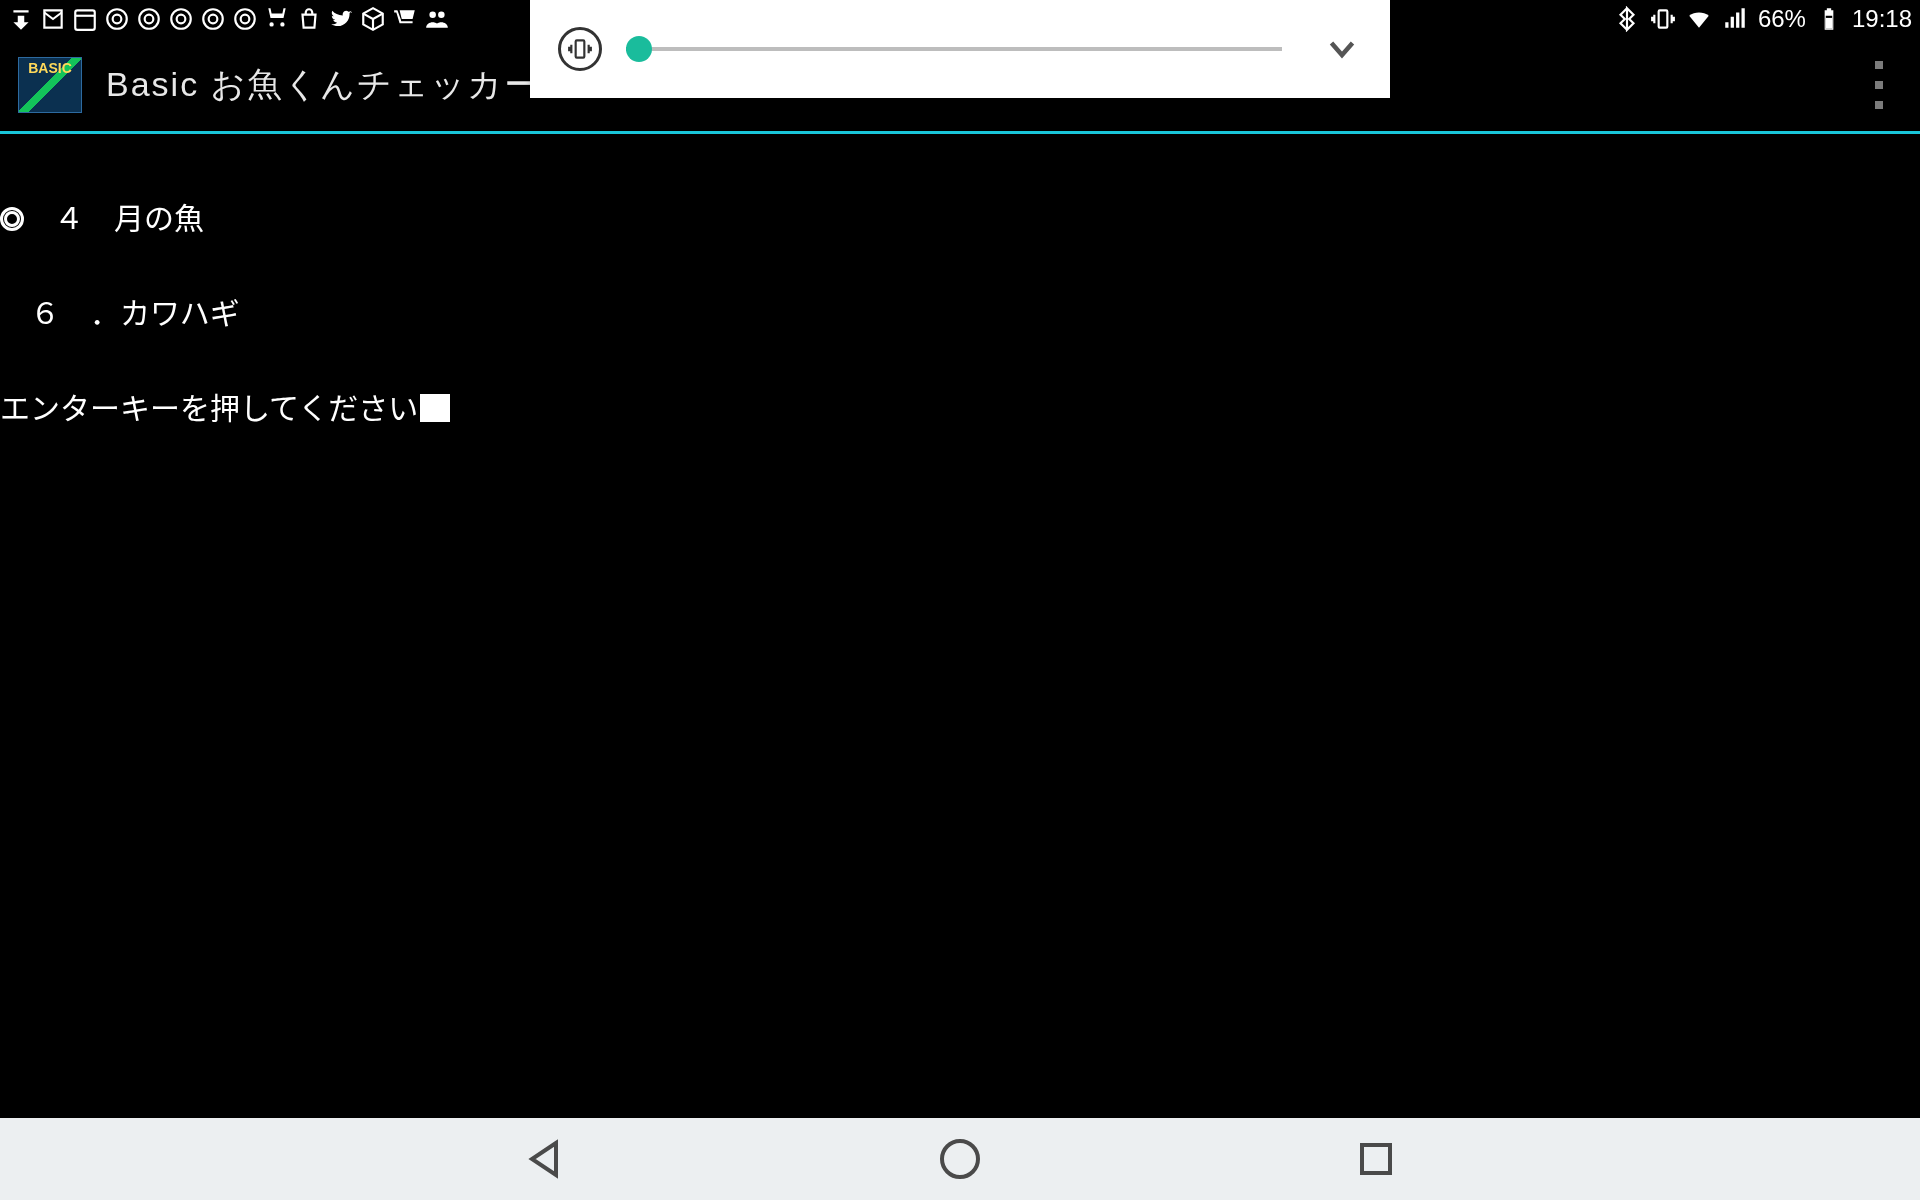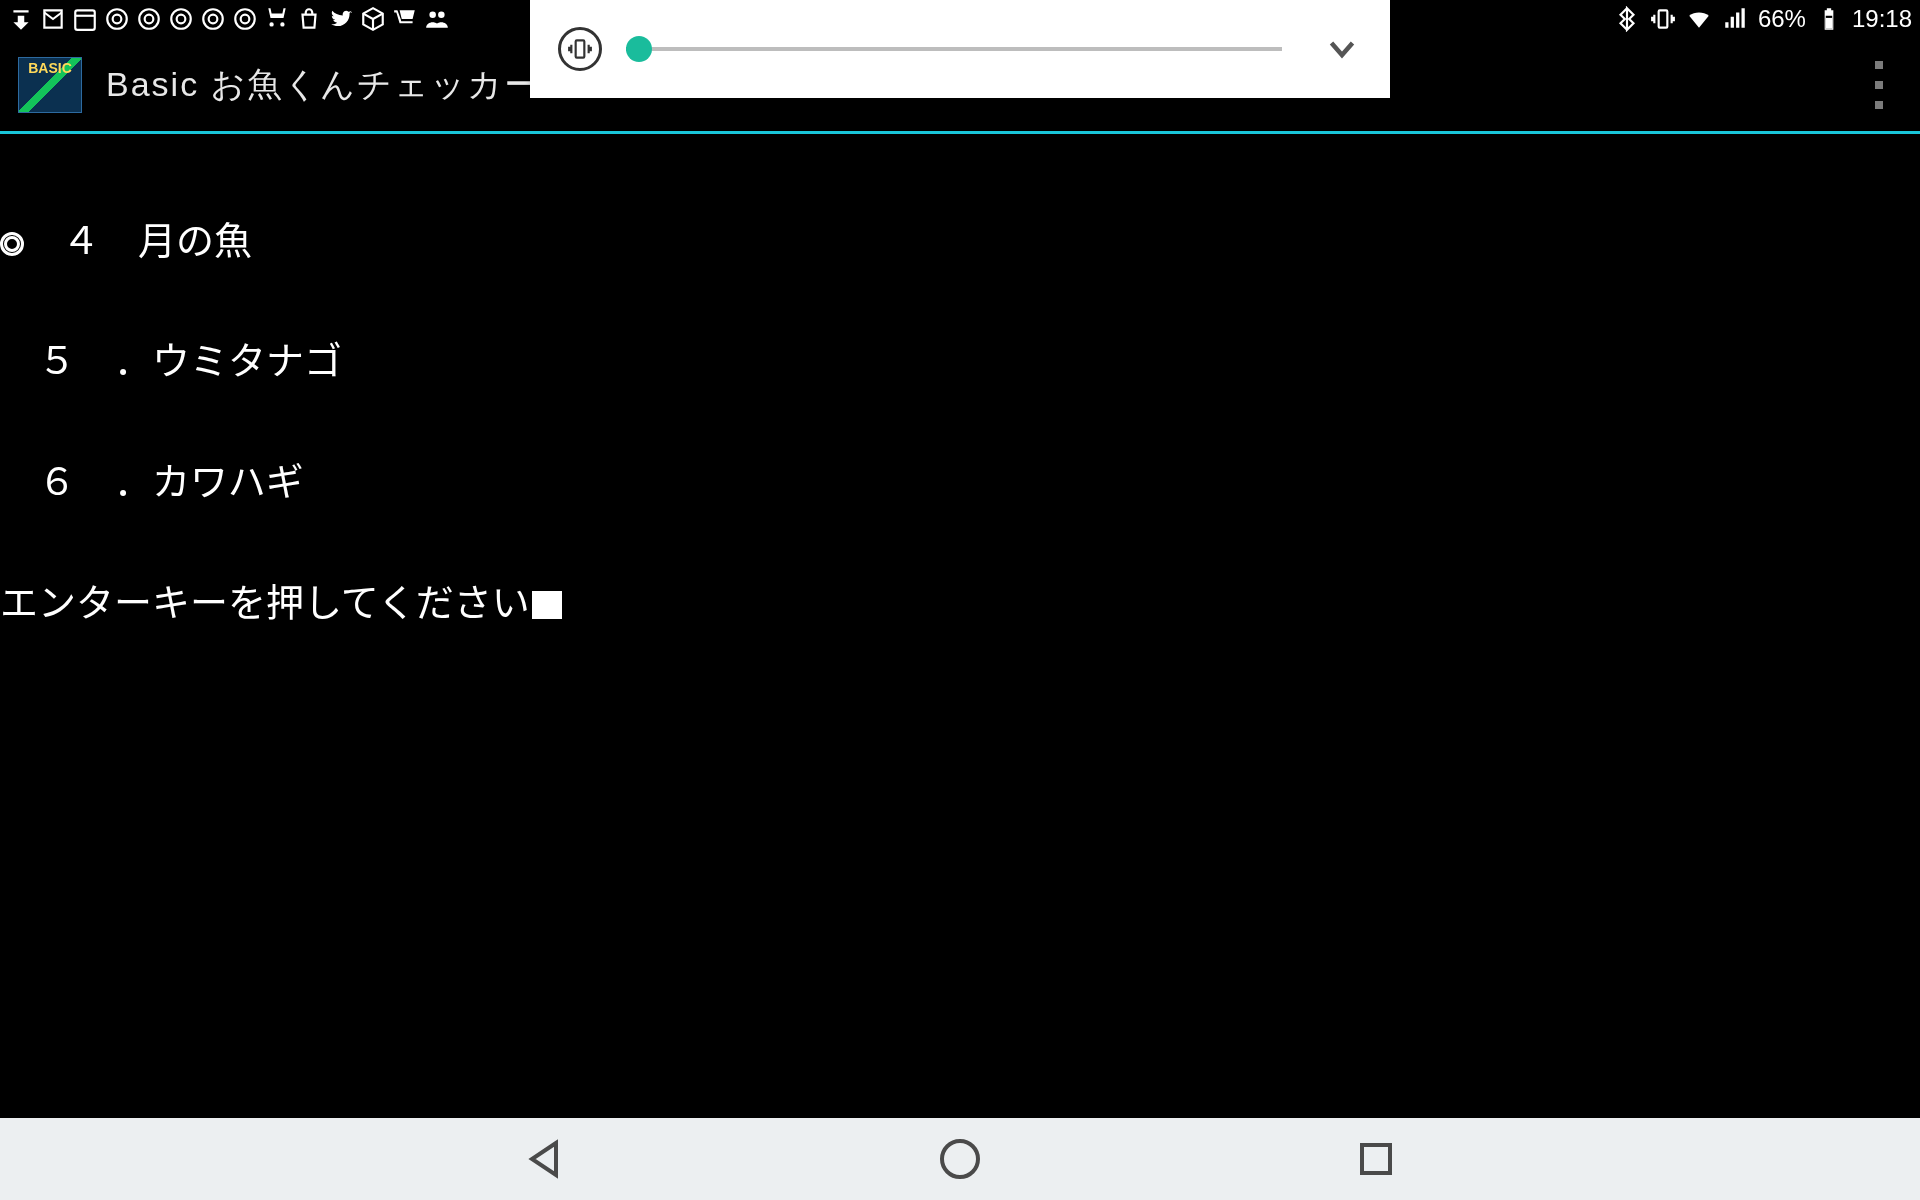--- a/index.html
+++ b/index.html
@@ -130,21 +130,21 @@
   .overflow-btn span {
     width: 8px; height: 8px; background:#7b7b7b;
   }
 
   
   .terminal {
     position: absolute;
     top: 137px;
     left: 0; right: 0;
     color: #fff;
-    font-size: 38px;
+    font-size: 30px;
     line-height: 1.06;
     font-family: "MS Gothic","Noto Sans CJK JP",monospace;
     white-space: pre;
     padding-left: 0;
   }
   .term-line { display:block; }
   .bullet-circle {
     display:inline-block;
     width: 24px; height: 24px;
     border: 3px solid #fff;
@@ -336,21 +336,20 @@
   <div class="app-title">Basic お魚くんチェッカー. bas</div>
   <div class="overflow-btn">
     <span></span>
       <span></span>
       <span></span>
   </div>
 </div>
 
 <div class="terminal">
   <span class="term-line"><span class="bullet-circle"></span><span>　４　月の魚</span></span>
-  <span class="term-line">　<span>５</span>　．<span>ウミタナゴ</span></span>
   <span class="term-line">　<span>６</span>　．<span>カワハギ</span></span>
   <span class="term-line"><span>エンターキーを押してください</span><span class="cursor-block"></span></span>
 </div>
 
 <div class="nav-bar">
   <div class="nav-btn">
     <svg viewBox="0 0 24 24" fill="none" stroke="currentColor" stroke-width="2">
         <path d="M18 4L6 12l12 8V4z"></path>
       </svg>
   </div>

